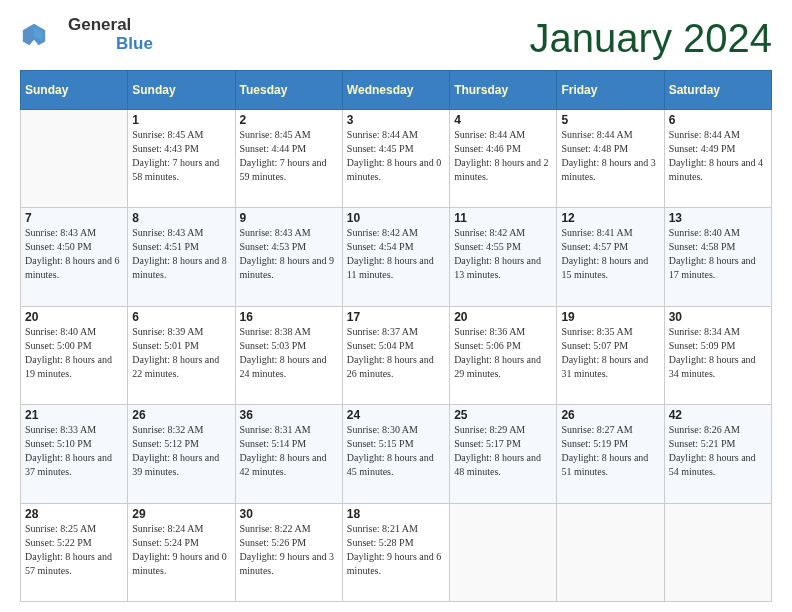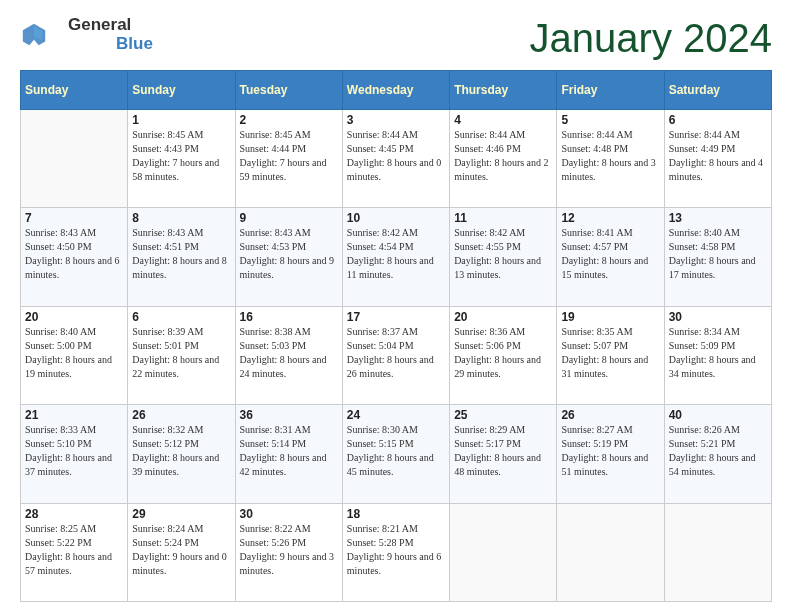--- a/index.html
+++ b/index.html
@@ -243,21 +243,21 @@
           </td>
           <td>
             <div class="day-num">25</div>
         <div class="day-info">Sunrise: 8:29 AM<br>Sunset: 5:17 PM<br>Daylight: 8 hours and 48 minutes.</div>
           </td>
           <td>
             <div class="day-num">26</div>
         <div class="day-info">Sunrise: 8:27 AM<br>Sunset: 5:19 PM<br>Daylight: 8 hours and 51 minutes.</div>
           </td>
           <td>
-            <div class="day-num">40</div>
+            <div class="day-num">42</div>
         <div class="day-info">Sunrise: 8:26 AM<br>Sunset: 5:21 PM<br>Daylight: 8 hours and 54 minutes.</div>
           </td>
         </tr>
         <tr>
           <td>
             <div class="day-num">28</div>
         <div class="day-info">Sunrise: 8:25 AM<br>Sunset: 5:22 PM<br>Daylight: 8 hours and 57 minutes.</div>
           </td>
           <td>
             <div class="day-num">29</div>

